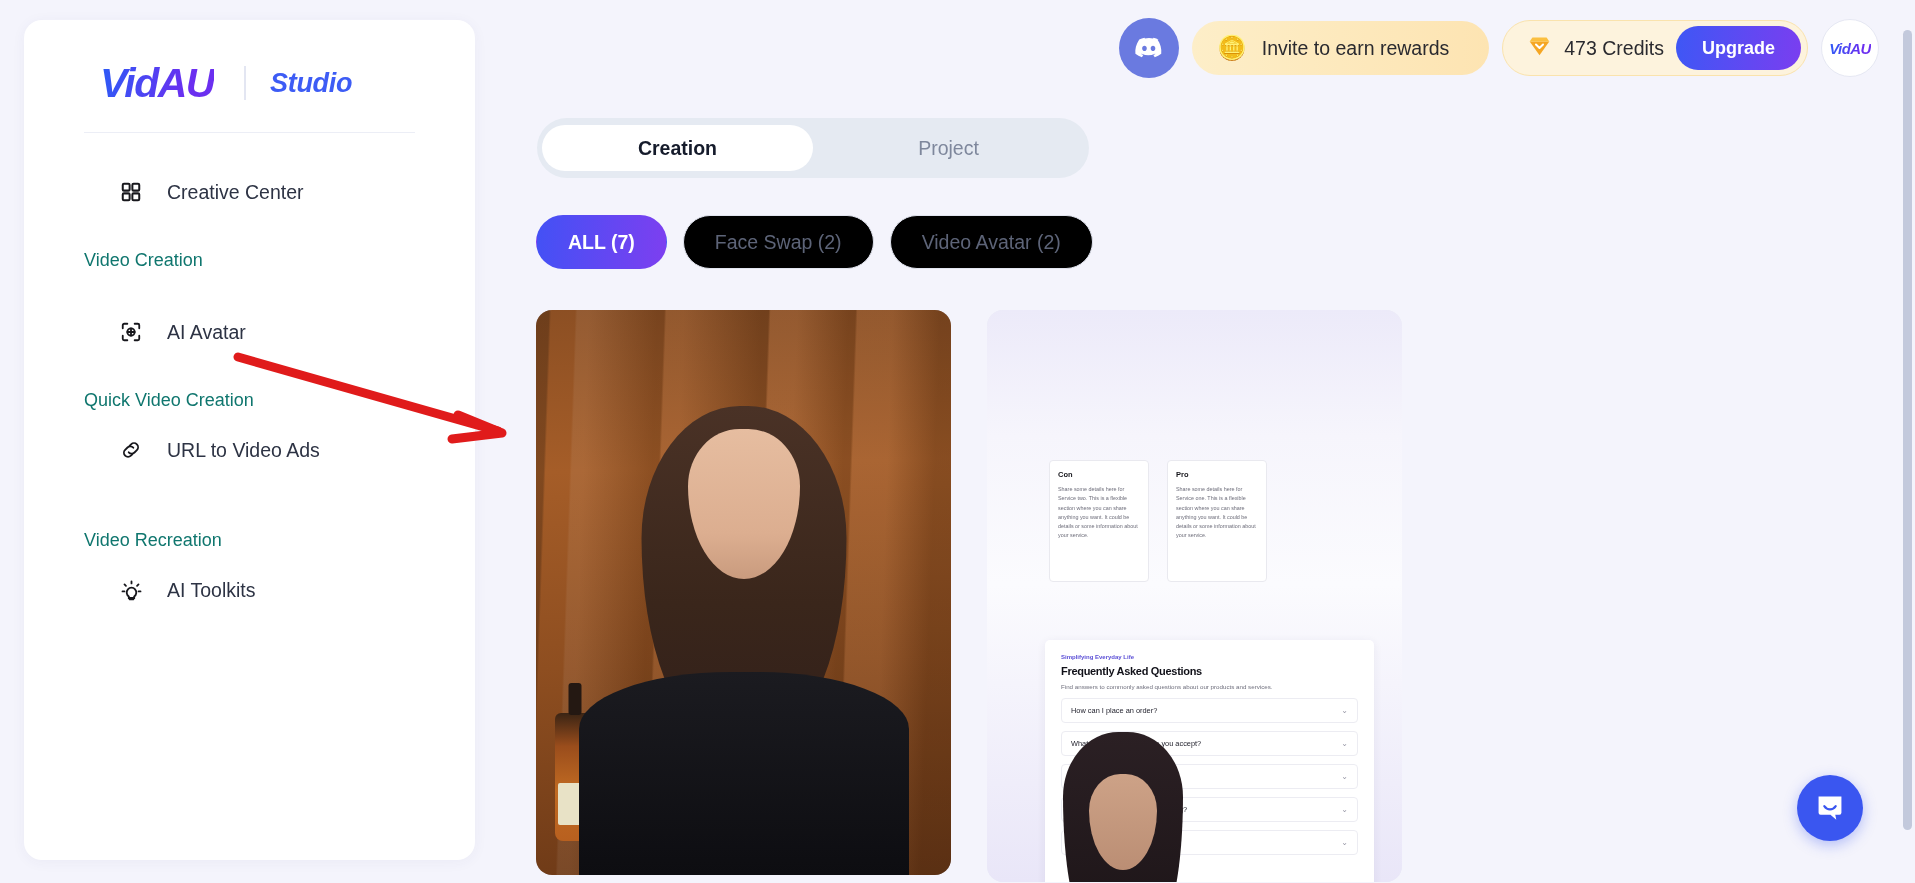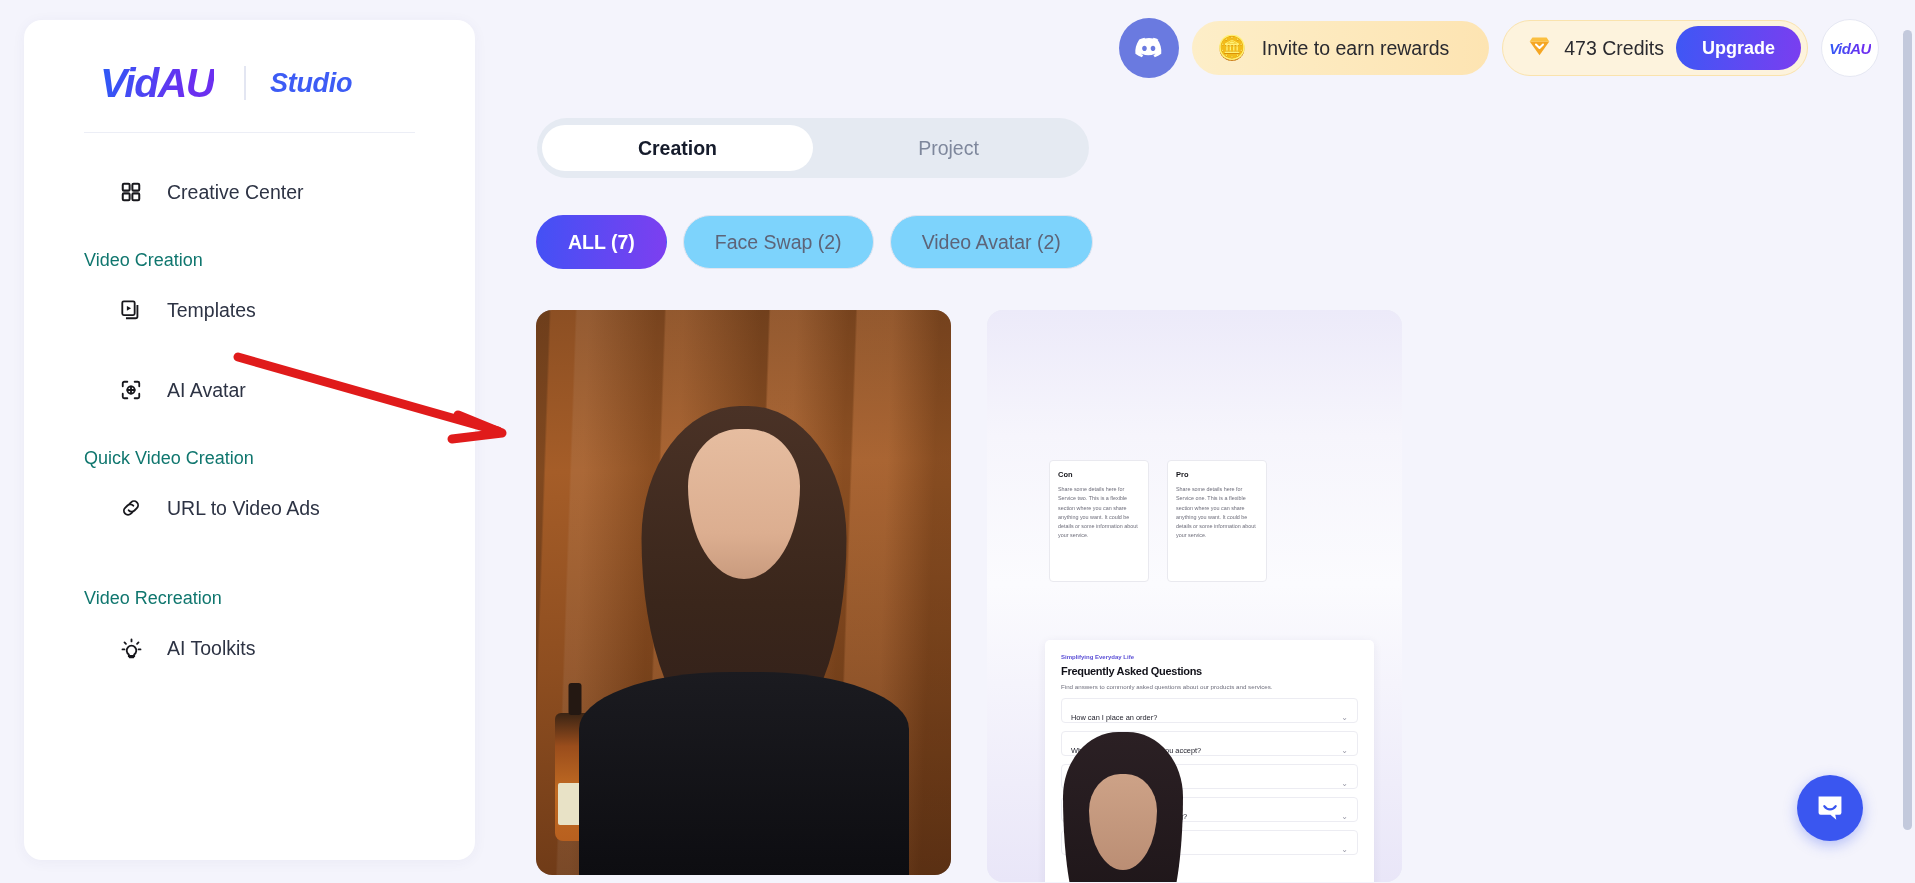--- a/index.html
+++ b/index.html
@@ -98,21 +98,21 @@
     display: flex; align-items: center; justify-content: center;
     font-size: 19.5px; color: #7e879c; cursor: pointer;
   }
   .tab.active { background: #fff; color: #151b2b; font-weight: bold; }
 
   
   .filters { position: absolute; left: 536px; top: 215px; display: flex; gap: 16px; }
   .chip {
     height: 54px; padding: 0 31px; border-radius: 28px;
     display: flex; align-items: center; justify-content: center;
-    font-size: 19.5px; color: #5d6478; background: #7dd3fc;
+    font-size: 19.5px; color: #5d6478; background: #000000;
     border: 1px solid #e1e4ef; cursor: pointer; white-space: nowrap;
   }
   .chip.active {
     background: linear-gradient(95deg, #4351f5 0%, #7d3ff0 100%);
     color: #fff; font-weight: bold; border-color: transparent;
   }
 
   
   .grid { position: absolute; left: 536px; top: 310px; display: flex; gap: 36px; }
   .col { width: 415px; }
@@ -235,21 +235,21 @@
     position: absolute; left: 58px; right: 28px; top: 330px; bottom: -40px;
     background: #fff; border-radius: 5px;
     box-shadow: 0 2px 10px rgba(40,40,90,0.07);
     padding: 14px 16px;
   }
   .faq-eyebrow { font-size: 6px; color: #5b4fd6; font-weight: bold; }
   .faq-title { font-size: 11px; font-weight: bold; color: #101018; margin-top: 5px; letter-spacing: -0.3px; }
   .faq-sub { font-size: 6.2px; color: #6f6f7d; margin-top: 6px; }
   .faq-row {
     margin-top: 8px; height: 25px; border: 1px solid #ececf2; border-radius: 4px;
-    display: flex; align-items: flex-end; justify-content: space-between;
+    display: flex; align-items: center; justify-content: space-between;
     padding: 0 9px; font-size: 7.4px; color: #23232e;
   }
   .faq-chev { color: #9a9aa8; font-size: 8px; }
   .faq-face {
     position: absolute; left: 18px; bottom: 0; width: 120px; height: 190px;
     background: linear-gradient(180deg, #2b2024 0%, #1d1518 100%);
     border-radius: 46% 46% 20% 20% / 34% 34% 66% 66%;
   }
   .faq-face::after {
     content: ""; position: absolute; left: 50%; top: 22%; transform: translateX(-50%);
@@ -296,30 +296,20 @@
             <rect x="13.5" y="3" width="7.5" height="7.5" rx="1.3"></rect>
             <rect x="3" y="13.5" width="7.5" height="7.5" rx="1.3"></rect>
             <rect x="13.5" y="13.5" width="7.5" height="7.5" rx="1.3"></rect>
           </svg>
         </span>
         <span class="lbl">Creative Center</span>
       </div>
 
       <div class="nav-section">Video Creation</div>
 
-      <div class="nav-item">
-        <span class="ico">
-          <svg width="22" height="22" viewBox="0 0 24 24" fill="none" stroke="#17171c" stroke-width="2">
-            <rect x="2.5" y="2.5" width="13.5" height="15" rx="1.6"></rect>
-            <path d="M19 6.5v12.5a2 2 0 0 1-2 2H6.5"></path>
-            <path d="M7.5 7.6v5.2l4.6-2.6z" fill="#17171c" stroke="none"></path>
-          </svg>
-        </span>
-        <span class="lbl">Templates</span>
-      </div>
       <div class="nav-gap"></div>
       <div class="nav-item">
         <span class="ico">
           <svg width="22" height="22" viewBox="0 0 24 24" fill="none" stroke="#17171c" stroke-width="2" stroke-linecap="round">
             <path d="M3 8V4.6a1.6 1.6 0 0 1 1.6-1.6H8"></path>
             <path d="M16 3h3.4A1.6 1.6 0 0 1 21 4.6V8"></path>
             <path d="M21 16v3.4a1.6 1.6 0 0 1-1.6 1.6H16"></path>
             <path d="M8 21H4.6A1.6 1.6 0 0 1 3 19.4V16"></path>
             <circle cx="12" cy="12" r="4"></circle>
             <path d="M12 8v8M8 12h8"></path>

